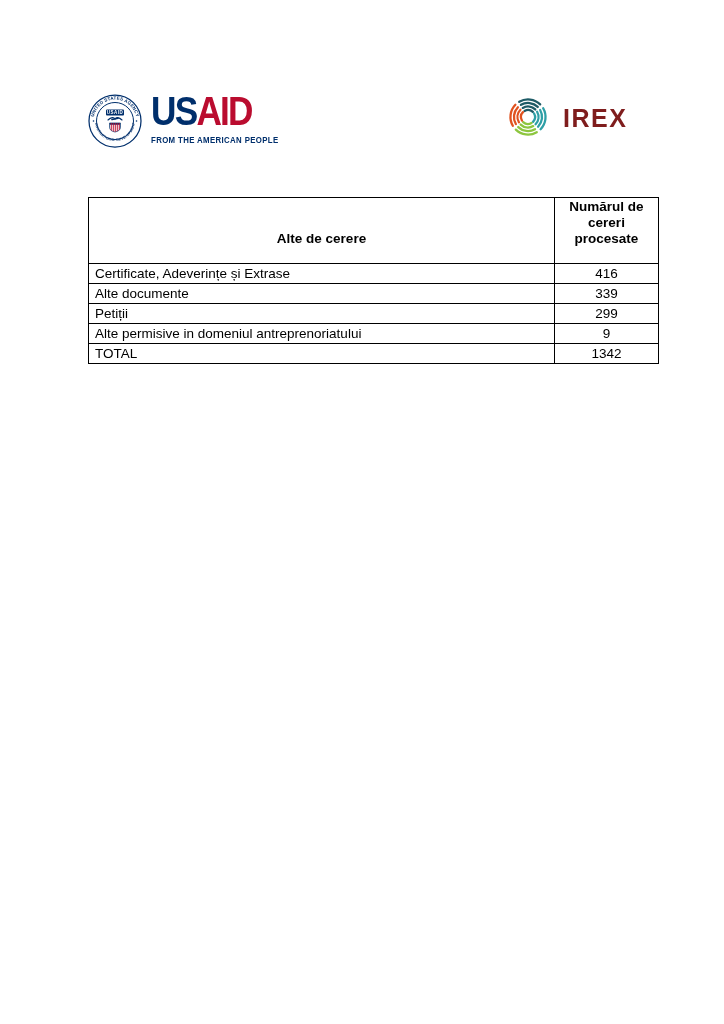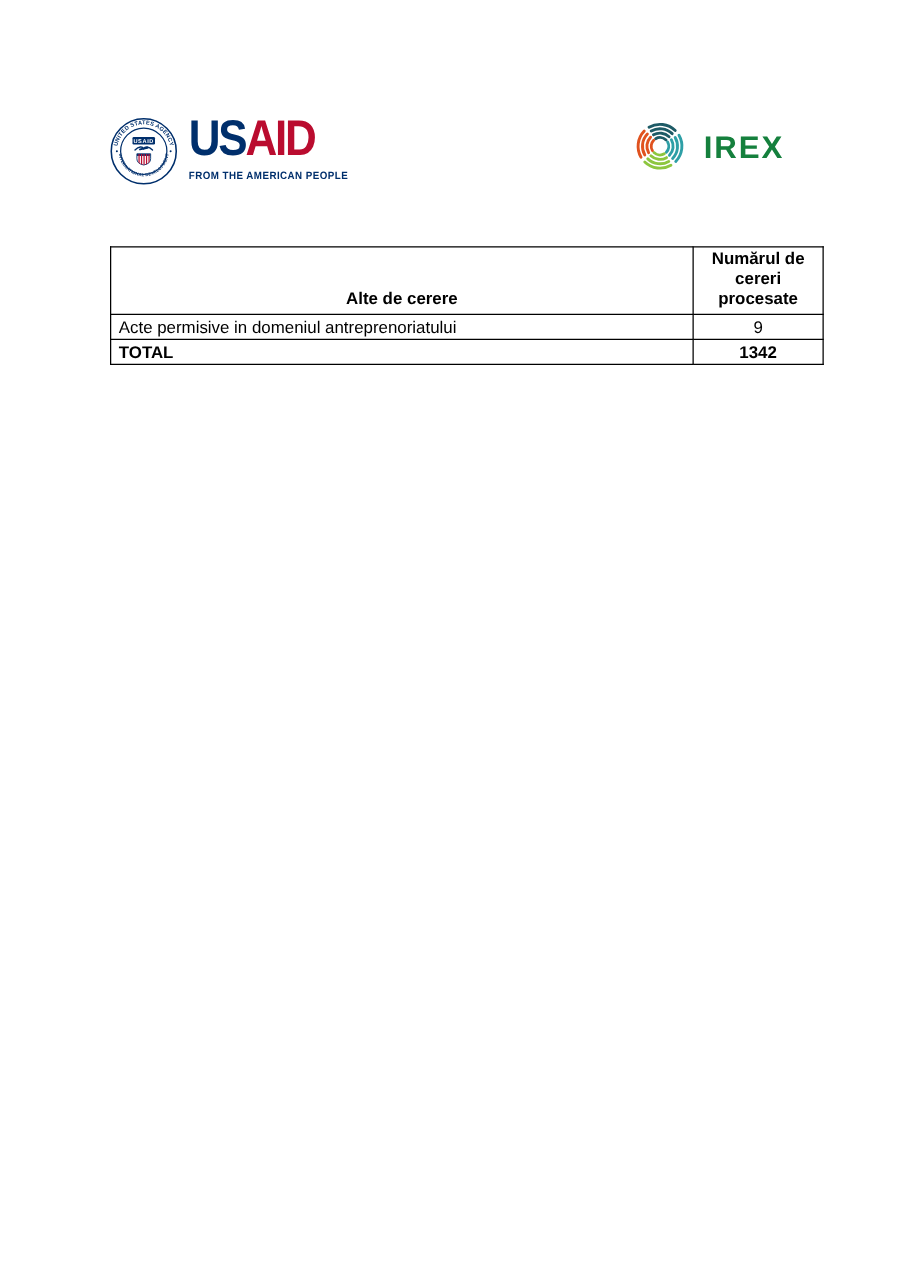--- a/index.html
+++ b/index.html
@@ -58,21 +58,21 @@
     top: 89px;
     display: flex;
     align-items: center;
   }
   .irex-mark { width: 50px; height: 56px; flex: 0 0 auto; }
   .irex-wordmark {
     margin-left: 10px;
     font-size: 25px;
     font-weight: 600;
     letter-spacing: 1.5px;
-    color: #15803d;
+    color: #7f1d1d;
     line-height: 1;
     padding-top: 2px;
   }
 
   
   table.requests {
     position: absolute;
     left: 88px;
     top: 197px;
     width: 570px;
@@ -86,34 +86,34 @@
   table.requests col.col-count { width: 104px; }
   table.requests th, table.requests td {
     border: 1px solid #000;
     padding: 1px 6px;
   }
   table.requests th {
     font-weight: bold;
     vertical-align: bottom;
     text-align: center;
     height: 48px;
-    padding-bottom: 4px;
+    padding-bottom: 16px;
   }
   table.requests td.cell-label {
     text-align: left;
     height: 17px;
     vertical-align: middle;
   }
   table.requests td.cell-value {
     text-align: center;
     vertical-align: middle;
     height: 17px;
   }
   table.requests tr.total-row td {
-    font-weight: bold;
+    font-weight: normal;
   }
 </style>
 </head>
 <body>
 
 <div class="page">
 
   <div class="usaid-logo">
     <svg class="usaid-seal" viewBox="0 0 108 108" xmlns="http://www.w3.org/2000/svg">
       <circle cx="54" cy="54" r="52" fill="#ffffff" stroke="#002F6C" stroke-width="2.5"></circle>
@@ -193,27 +193,39 @@
       <col class="col-type">
       <col class="col-count">
     </colgroup>
     <thead>
       <tr>
         <th>Alte de cerere</th>
         <th>Numărul de cereri procesate</th>
       </tr>
     </thead>
     <tbody id="table-body">
-
-
-
-
-
-  <tr>
-    <td class="cell-label">Acte permisive in domeniul antreprenoriatului</td>
+  <tr>
+    <td class="cell-label">Certificate, Adeverințe și Extrase</td>
+    <td class="cell-value">416</td>
+  </tr>
+
+  <tr>
+    <td class="cell-label">Alte documente</td>
+    <td class="cell-value">339</td>
+  </tr>
+
+  <tr>
+    <td class="cell-label">Petiții</td>
+    <td class="cell-value">299</td>
+  </tr>
+
+
+
+  <tr>
+    <td class="cell-label">Alte permisive in domeniul antreprenoriatului</td>
     <td class="cell-value">9</td>
   </tr>
 
 
 
 
   <tr class="total-row">
     <td class="cell-label">TOTAL</td>
     <td class="cell-value">1342</td>
   </tr>

